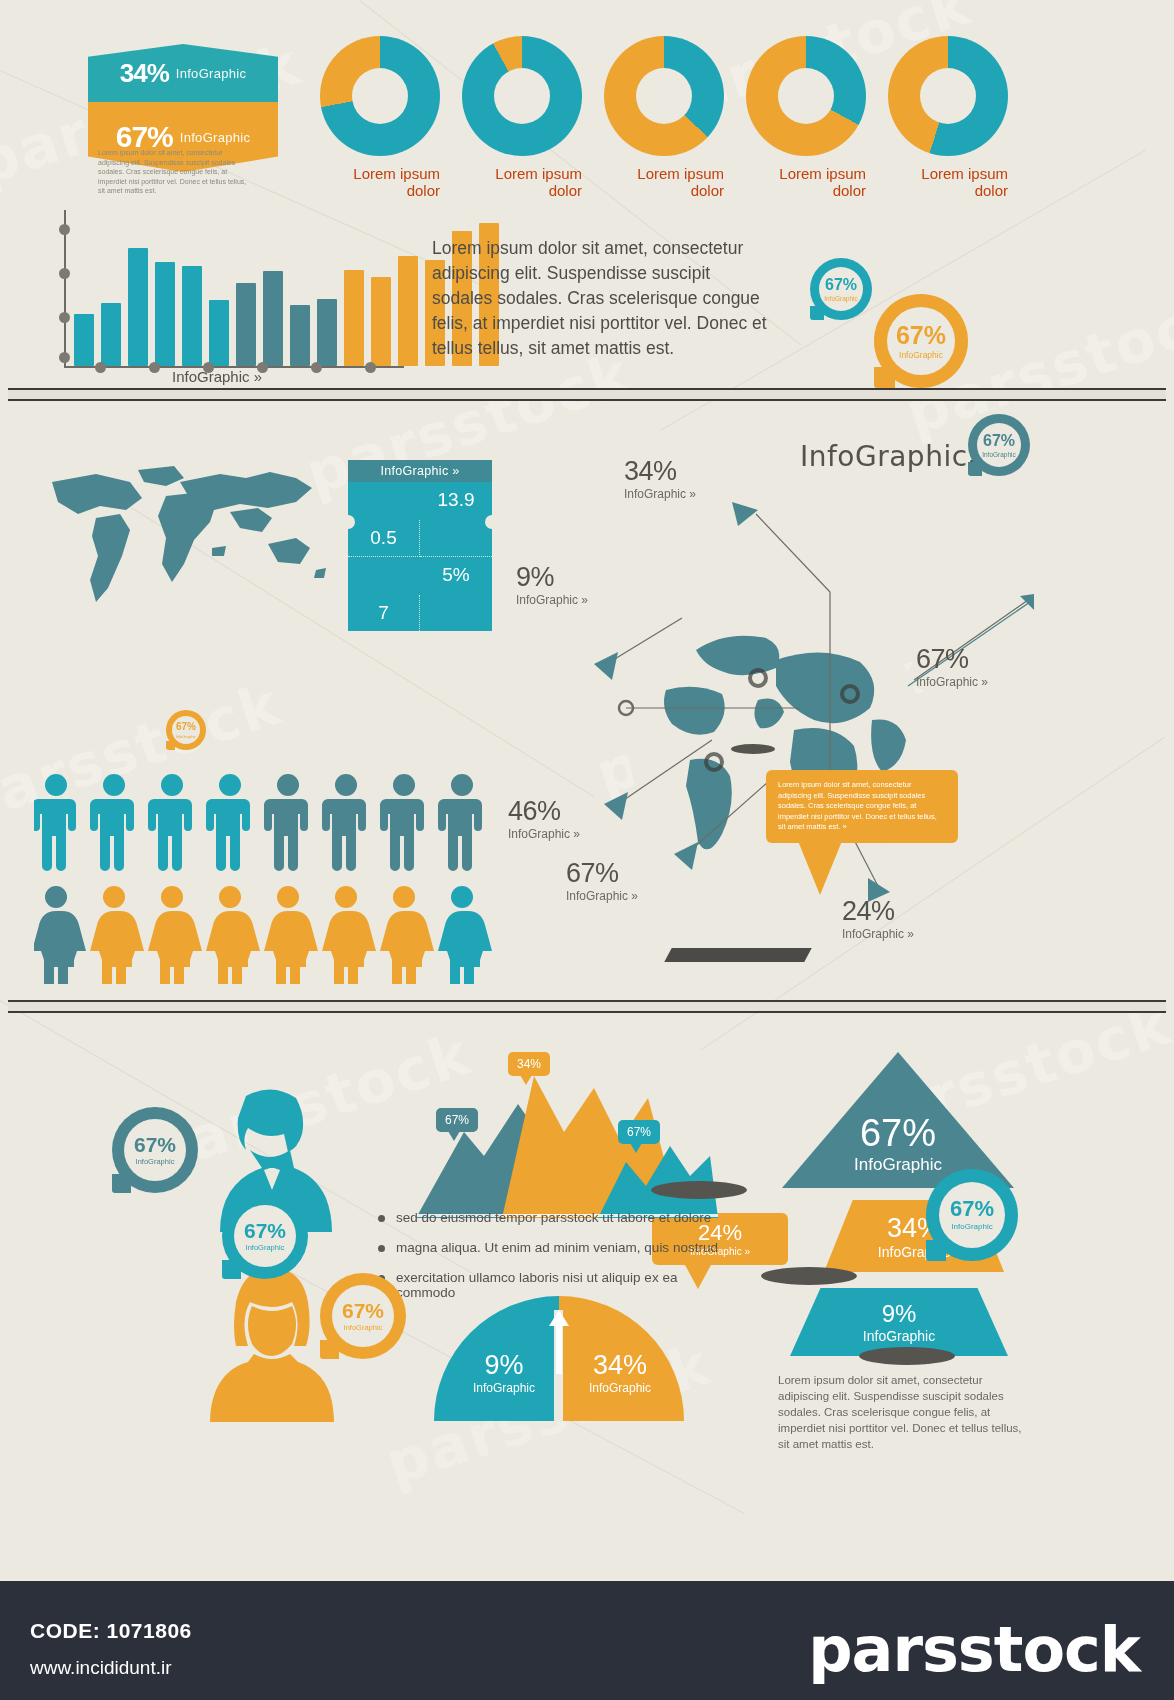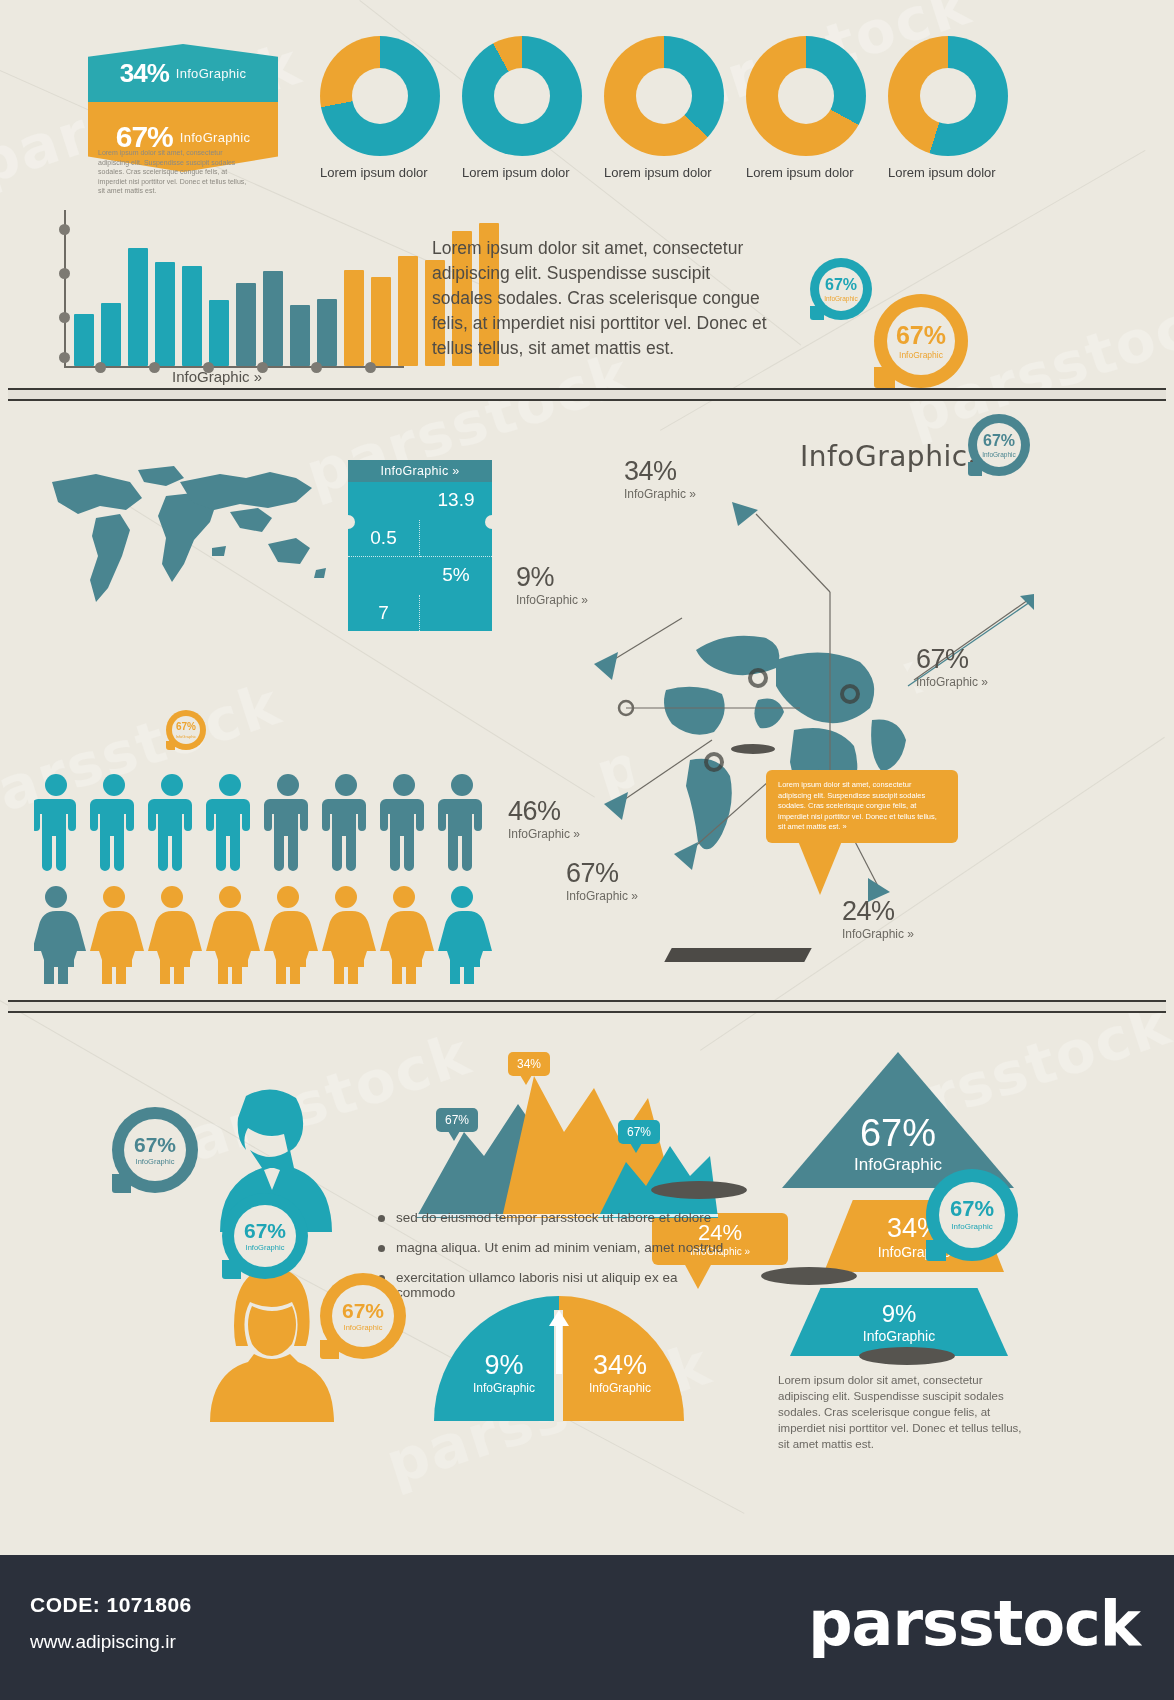--- a/index.html
+++ b/index.html
@@ -30,21 +30,21 @@
   .hex .num{font-size:26px;font-weight:bold;letter-spacing:-1px;}
   .hex-bot .num{font-size:30px;}
   .hex .lbl{font-size:13px;margin-left:7px;opacity:.95;letter-spacing:.3px;}
 
   .tinytext{font-size:7px;line-height:9.5px;color:#8d8a82;width:150px;}
 
   
   .donut{width:120px;height:120px;border-radius:50%;position:relative;}
   .donut::after{content:"";position:absolute;left:50%;top:50%;transform:translate(-50%,-50%);
      width:56px;height:56px;border-radius:50%;background:#ece9e0;}
-  .donut-cap{text-align:left;font-size:13px;color:#404040;margin-top:9px;width:120px;}
+  .donut-cap{text-align:right;font-size:15px;color:#c2410c;margin-top:9px;width:120px;}
 
   
   .bars{position:absolute;display:flex;align-items:flex-end;gap:7px;height:160px;}
   .bar{width:20px;border-radius:1px;}
   .axis-v{position:absolute;width:2px;background:#6e6b64;}
   .axis-h{position:absolute;height:2px;background:#6e6b64;}
   .dot{position:absolute;width:11px;height:11px;border-radius:50%;background:#7d7a73;}
 
   
   .pin{position:relative;}
@@ -82,21 +82,21 @@
   .tbl .cell.l{border-right:1px dotted rgba(255,255,255,.75);margin-top:38px;}
 
   
   .tri{display:flex;flex-direction:column;align-items:center;justify-content:center;color:#fff;}
 
   
   .blist li{list-style:none;font-size:13.5px;color:#55524c;margin-bottom:15px;position:relative;padding-left:18px;}
   .blist li::before{content:"";position:absolute;left:0;top:5px;width:7px;height:7px;border-radius:50%;background:#5d5a54;}
 
   
-  .footer{position:absolute;left:0;bottom:0;width:1174px;height:145px;background:#2b303b;}
+  .footer{position:absolute;left:0;bottom:0;width:1174px;height:119px;background:#2b303b;}
   .fcode{position:absolute;left:30px;top:38px;color:#fff;font-size:21px;font-weight:bold;letter-spacing:.5px;}
   .furl{position:absolute;left:30px;top:76px;color:#fff;font-size:19px;}
   .flogo{position:absolute;right:34px;top:32px;color:#fff;font-size:62px;font-weight:bold;letter-spacing:-1px;
      font-family:"DejaVu Sans",sans-serif;}
 
   .bigtext{font-size:17.5px;line-height:25px;color:#4f4c47;}
   .smallpara{font-size:11.5px;line-height:16px;color:#6b6862;}
 </style>
 </head>
 <body>
@@ -497,21 +497,21 @@
   </div>
   <div class="ab" style="left:618px;top:1120px;">
     <div style="background:#1fa5b5;color:#fff;font-size:12px;padding:5px 9px;border-radius:5px;position:relative;">
       <span>67%</span>
       <span style="position:absolute;left:12px;bottom:-9px;width:0;height:0;border-left:6px solid transparent;border-right:6px solid transparent;border-top:10px solid #1fa5b5;"></span>
     </div>
   </div>
 
   <ul class="blist ab" style="left:378px;top:1210px;margin:0;padding:0;width:350px;">
     <li>sed do eiusmod tempor parsstock ut labore et dolore</li>
-    <li>magna aliqua. Ut enim ad minim veniam, amet  nostrud</li>
+    <li>magna aliqua. Ut enim ad minim veniam, quis  nostrud</li>
     <li>exercitation ullamco laboris nisi ut aliquip ex ea commodo</li>
   </ul>
 
   <div class="ab" style="left:434px;top:1296px;width:250px;height:126px;overflow:hidden;">
     <div style="position:absolute;left:0;top:0;width:250px;height:250px;border-radius:50%;
          background:conic-gradient(from 270deg,#1fa5b5 0deg 90deg,#eda430 90deg 180deg,transparent 180deg 360deg);"></div>
     <div style="position:absolute;left:120px;top:14px;width:9px;height:112px;background:#ece9e0;"></div>
     <svg style="position:absolute;left:114px;top:14px;" width="22" height="64" viewBox="0 0 22 64">
       <polygon points="11,0 21,16 14,16 14,64 8,64 8,16 1,16" fill="#ffffff"></polygon>
     </svg>
@@ -541,17 +541,17 @@
     <div style="font-size:14px;">InfoGraphic</div>
   </div>
 
   <div class="ab smallpara" style="left:778px;top:1372px;width:248px;">Lorem ipsum dolor sit amet, consectetur adipiscing elit. Suspendisse suscipit sodales sodales. Cras scelerisque congue felis, at imperdiet nisi porttitor vel. Donec et tellus tellus, sit amet mattis est.</div>
 
   <div class="footer">
     <div class="fcode">
       <span>CODE:</span>
       <span>1071806</span>
     </div>
-    <div class="furl">www.adipiscing.ir</div>
+    <div class="furl">www.incididunt.ir</div>
     <div class="flogo">parsstock</div>
   </div>
 
 </div>
 
 </body></html>

